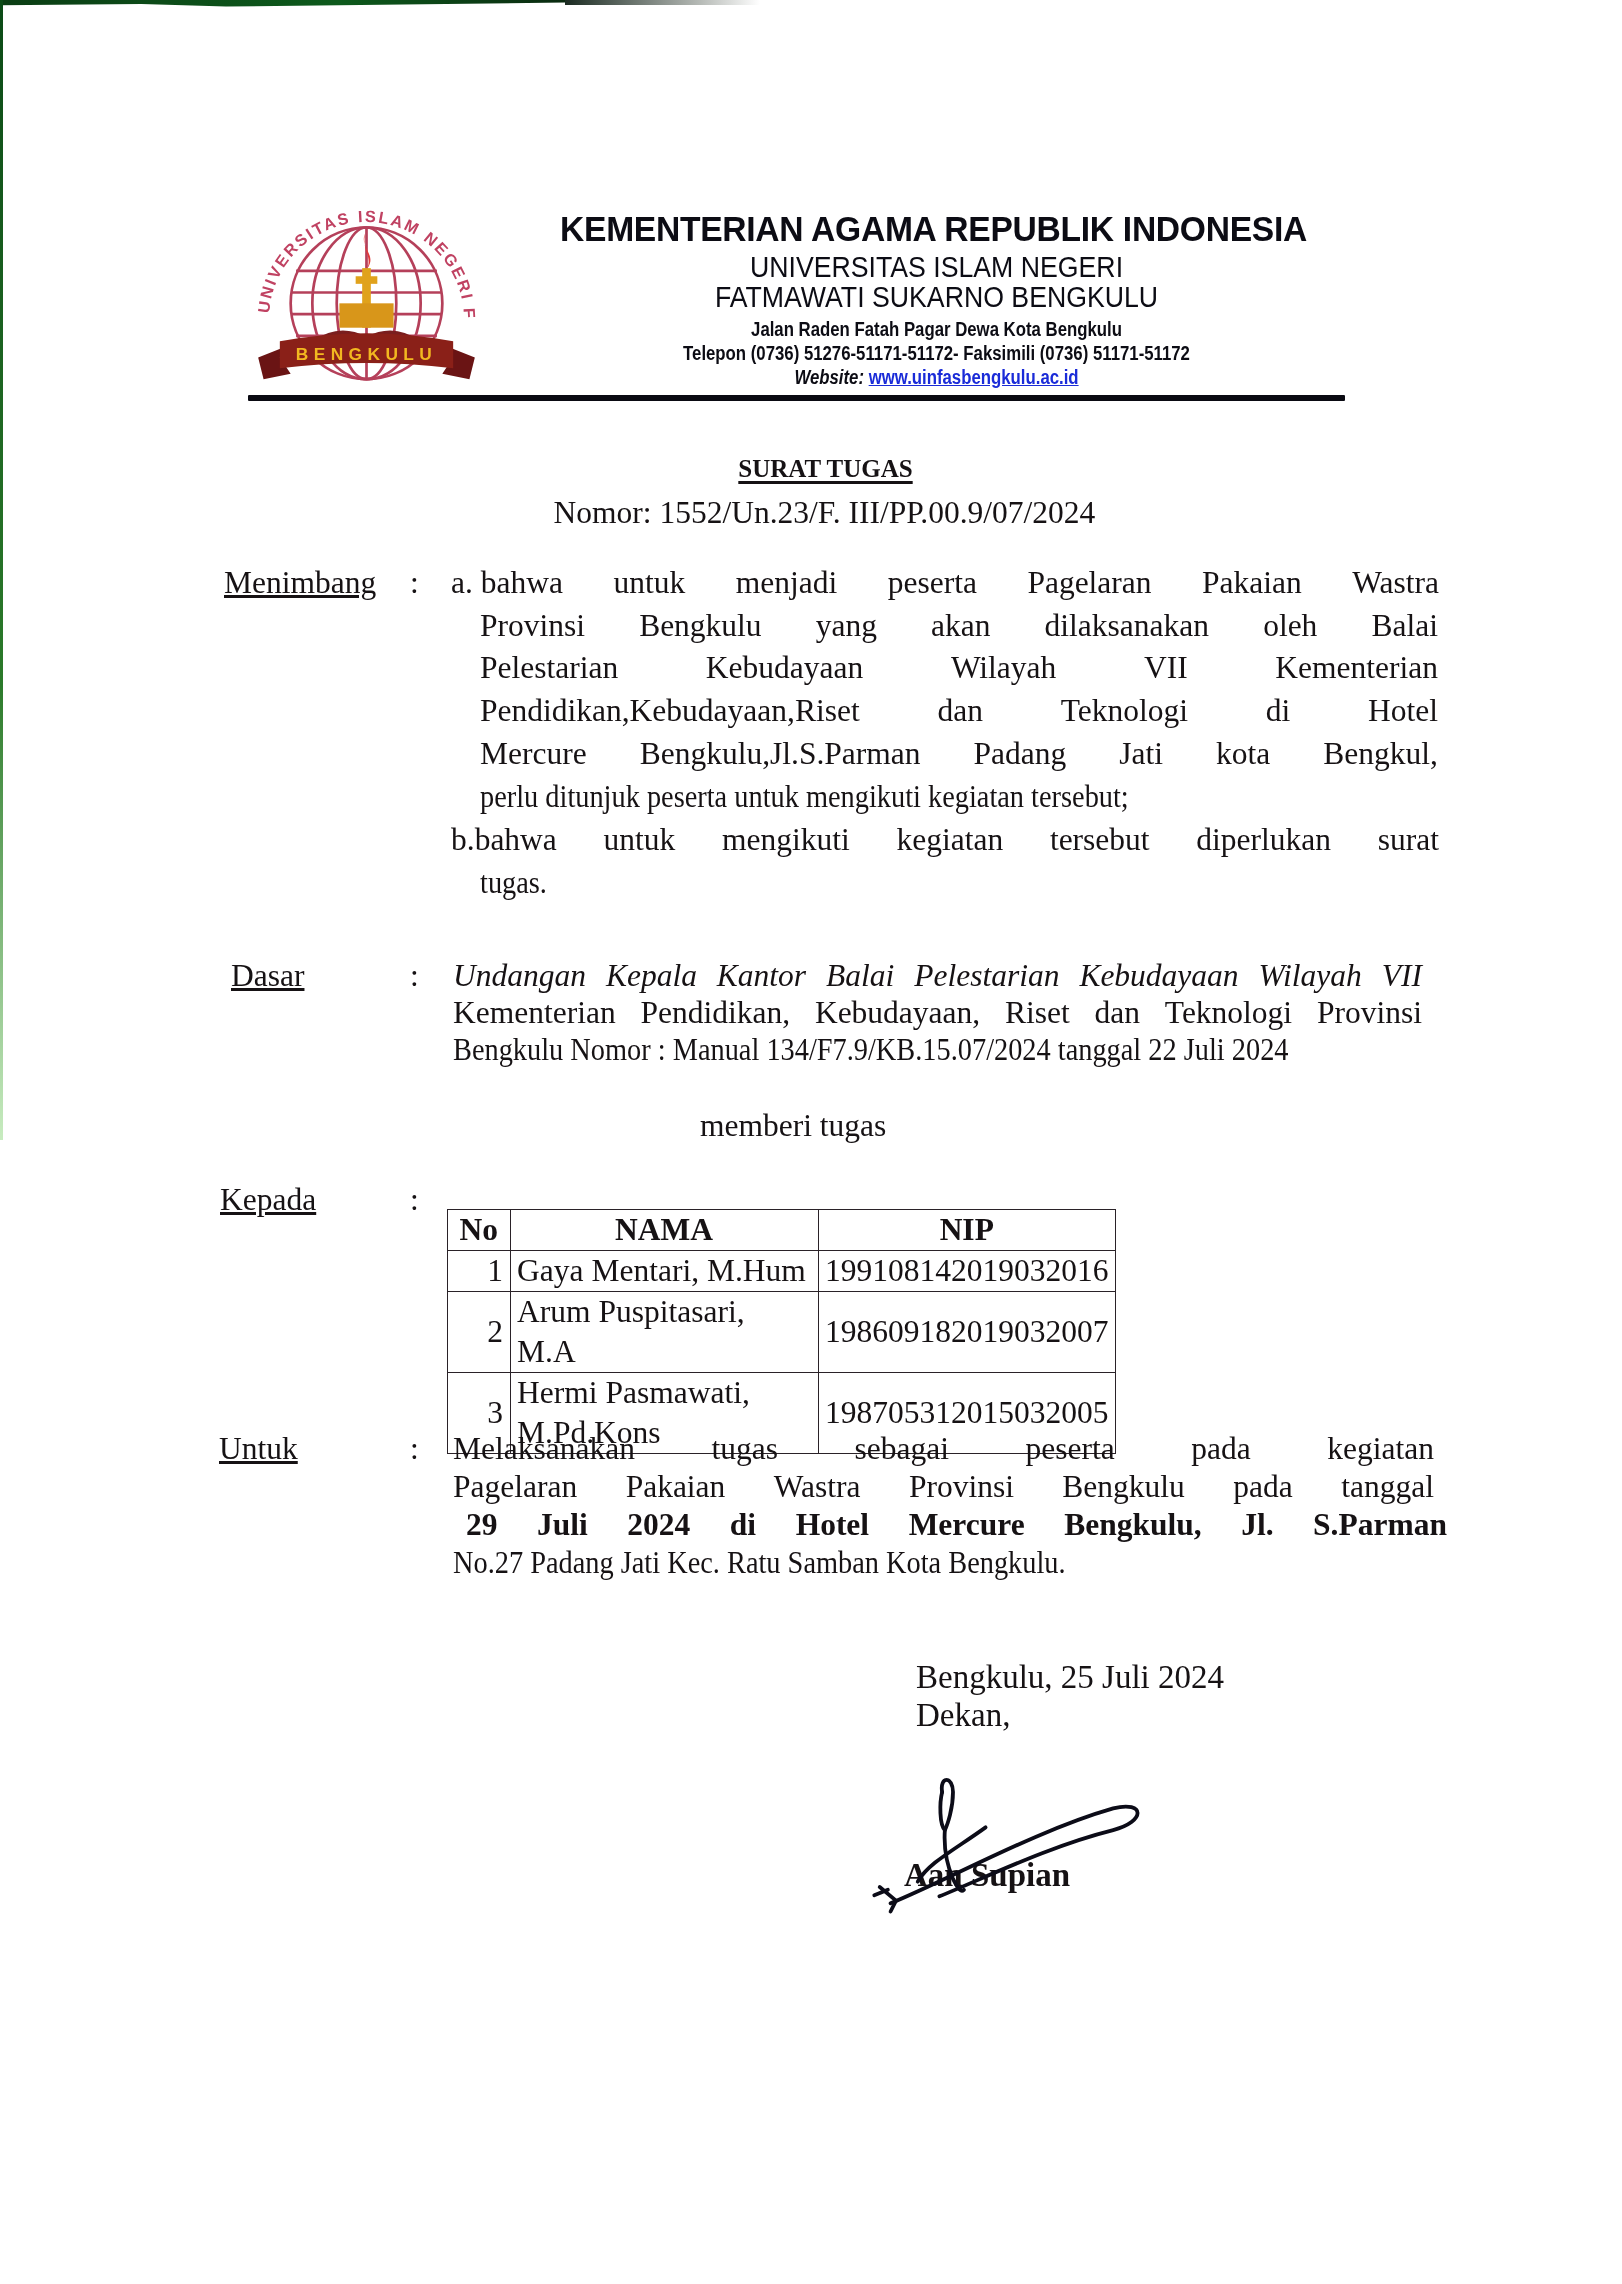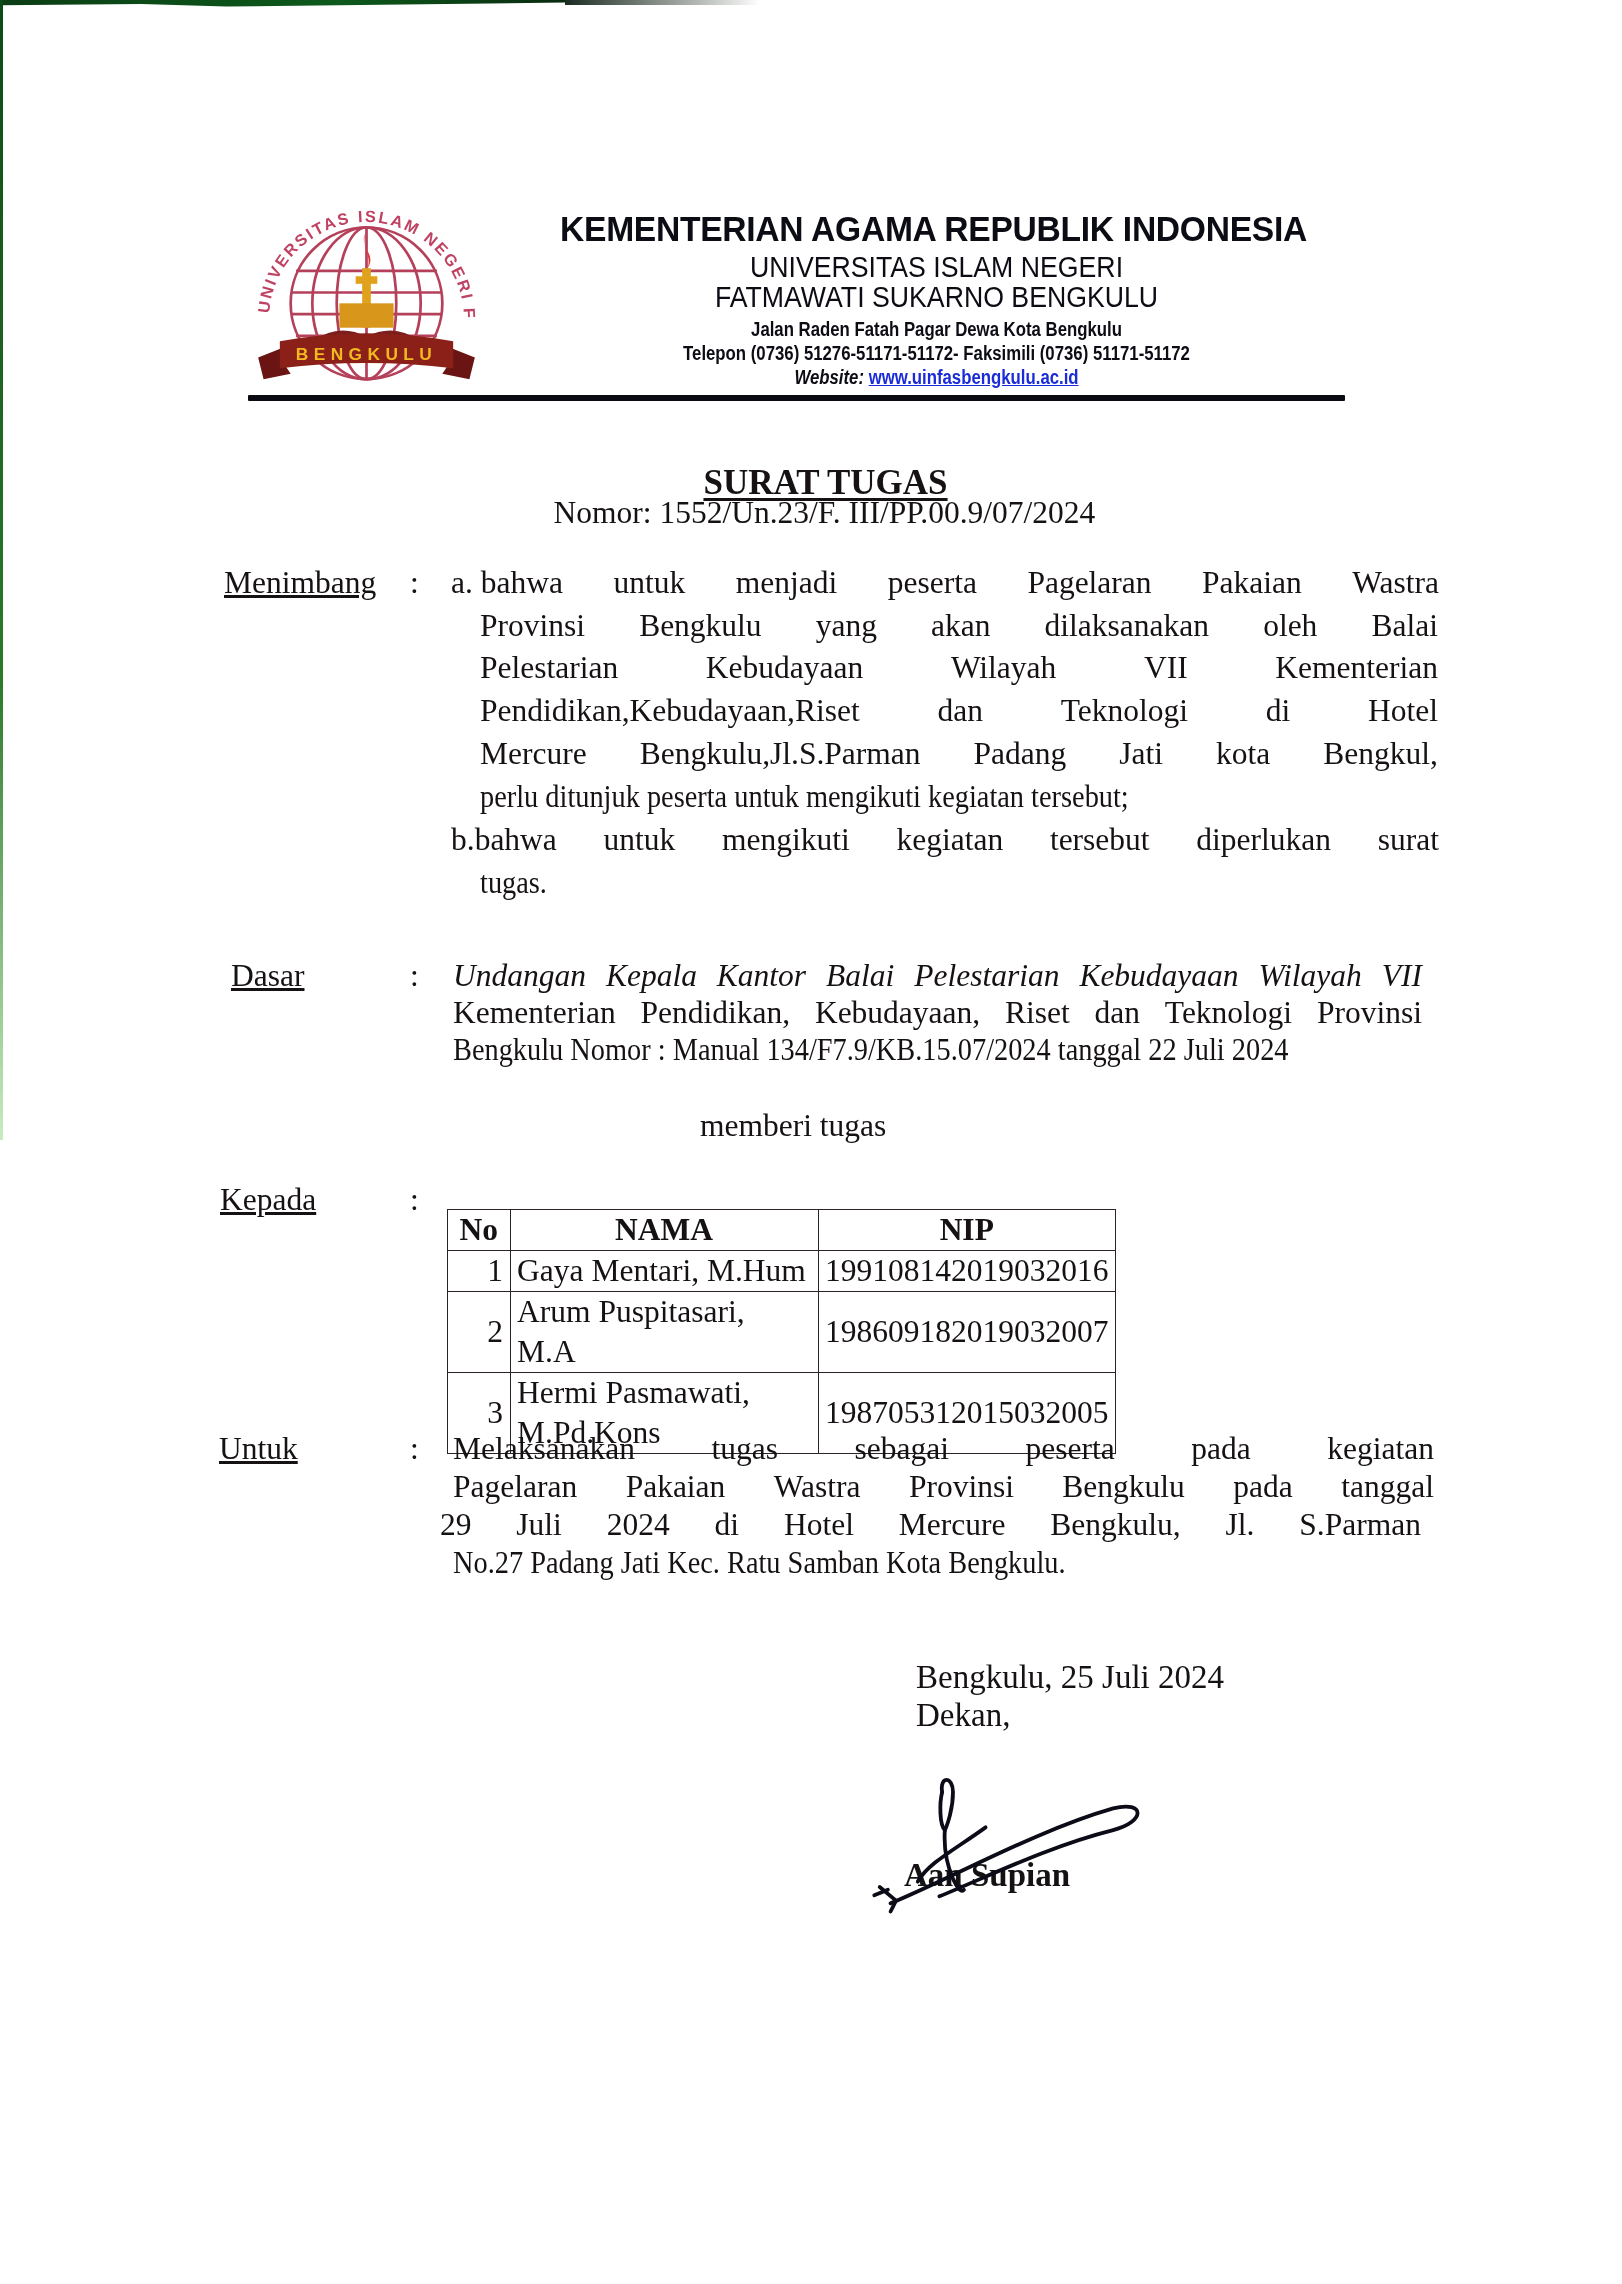--- a/index.html
+++ b/index.html
@@ -14,21 +14,21 @@
   .h2 { left:597px; width:679px; top:251px; font-size:29px; transform:scaleX(0.92); }
   .h3 { left:597px; width:679px; top:281px; font-size:29px; transform:scaleX(0.92); }
   .h4 { left:597px; width:679px; top:318px; font-size:19.5px; font-weight:bold; transform:scaleX(0.86); }
   .h5 { left:543px; width:787px; top:342px; font-size:19.5px; font-weight:bold; transform:scaleX(0.86); }
   .h6 { left:597px; width:679px; top:366px; font-size:19.5px; font-weight:bold; font-style:italic; transform:scaleX(0.86); }
   .h6 a { color:#1a2bd8; text-decoration:underline; font-style:normal; }
   .rule { position:absolute; left:248px; top:395px; width:1097px; height:6px; background:#0a0a12; border-radius:1.1px; }
 
   .logo { position:absolute; left:247px; top:195px; width:239px; height:195px; }
 
-  .title { position:absolute; left:543px; width:565px; text-align:center; top:455px; font-size:35px; font-weight:bold;margin-top:8px; }
+  .title { position:absolute; left:543px; width:565px; text-align:center; top:455px; font-size:25px; font-weight:bold; }
   .title span { text-decoration:underline; text-decoration-thickness:2.7px; text-underline-offset:4.3px; }
   .nomor { position:absolute; left:461px; width:727px; text-align:center; top:495px; font-size:31.5px; }
 
   .body { font-size:31.5px; font-family:"Liberation Serif", serif; }
   .lbl { position:absolute; left:224px;text-decoration:underline; }
   .colon { position:absolute; left:410px; }
   .just { position:absolute; text-align:justify; text-align-last:justify; white-space:nowrap; display:flex; justify-content:space-between; }
   .just span { display:inline-block; }
   .line-left { position:absolute; white-space:nowrap; }
 
@@ -230,21 +230,21 @@
       </div>
       <div class="just body" style="left: 453px; width: 981px; top: 1469px;">
         <span>Pagelaran</span>
         <span>Pakaian</span>
         <span>Wastra</span>
         <span>Provinsi</span>
         <span>Bengkulu</span>
         <span>pada</span>
         <span>tanggal</span>
       </div>
-      <div class="just body" style="left: 440px; width: 981px; top: 1507px;">
+      <div class="just body" style="left: 466px; width: 981px; top: 1507px; font-weight: bold;">
         <span>29</span>
         <span>Juli</span>
         <span>2024</span>
         <span>di</span>
         <span>Hotel</span>
         <span>Mercure</span>
         <span>Bengkulu,</span>
         <span>Jl.</span>
         <span>S.Parman</span>
       </div>

